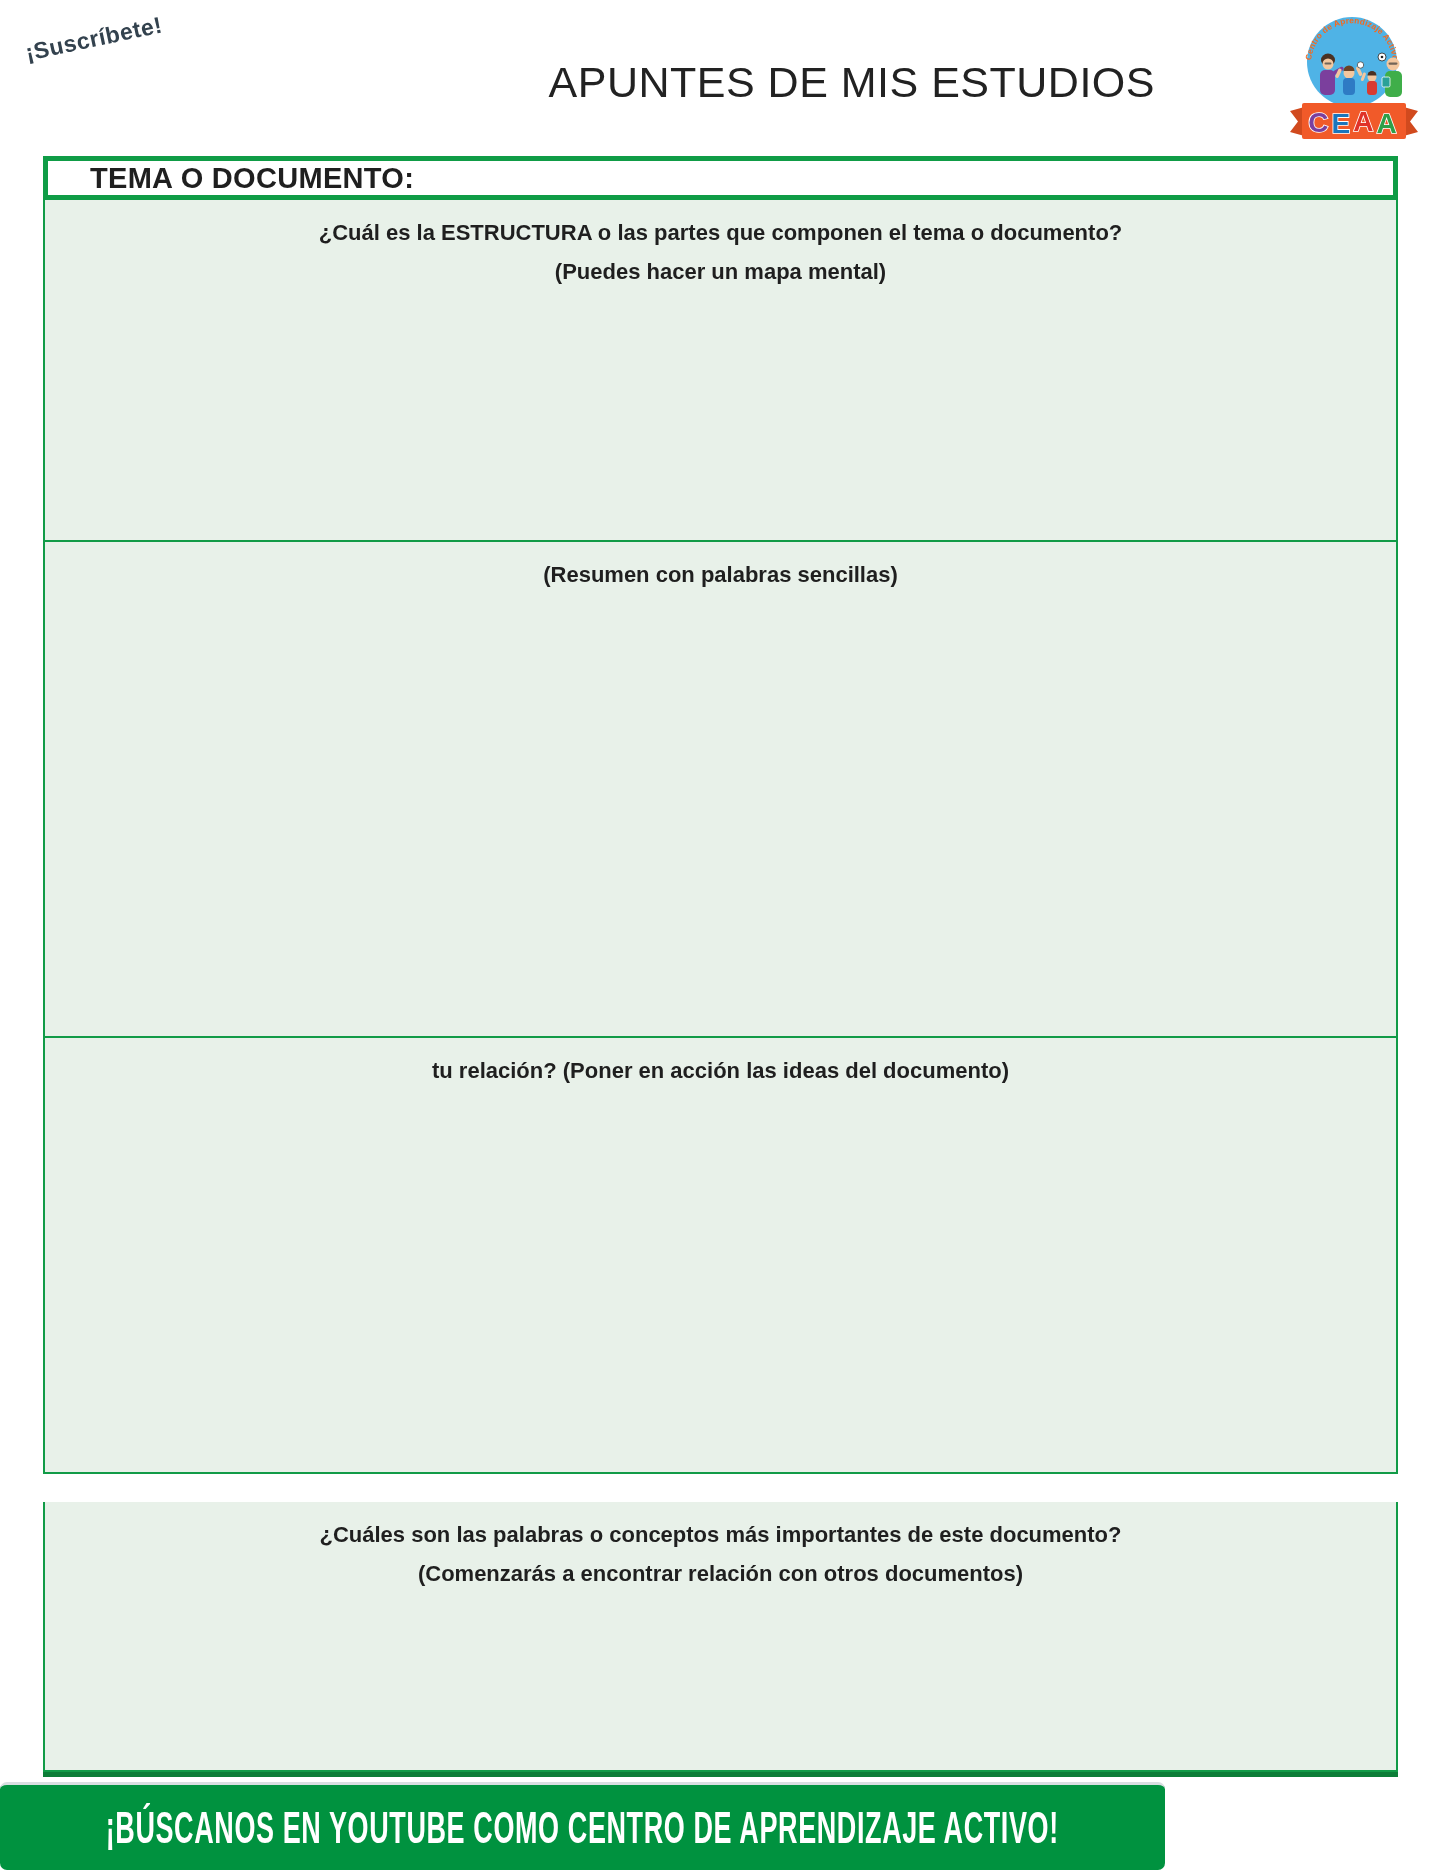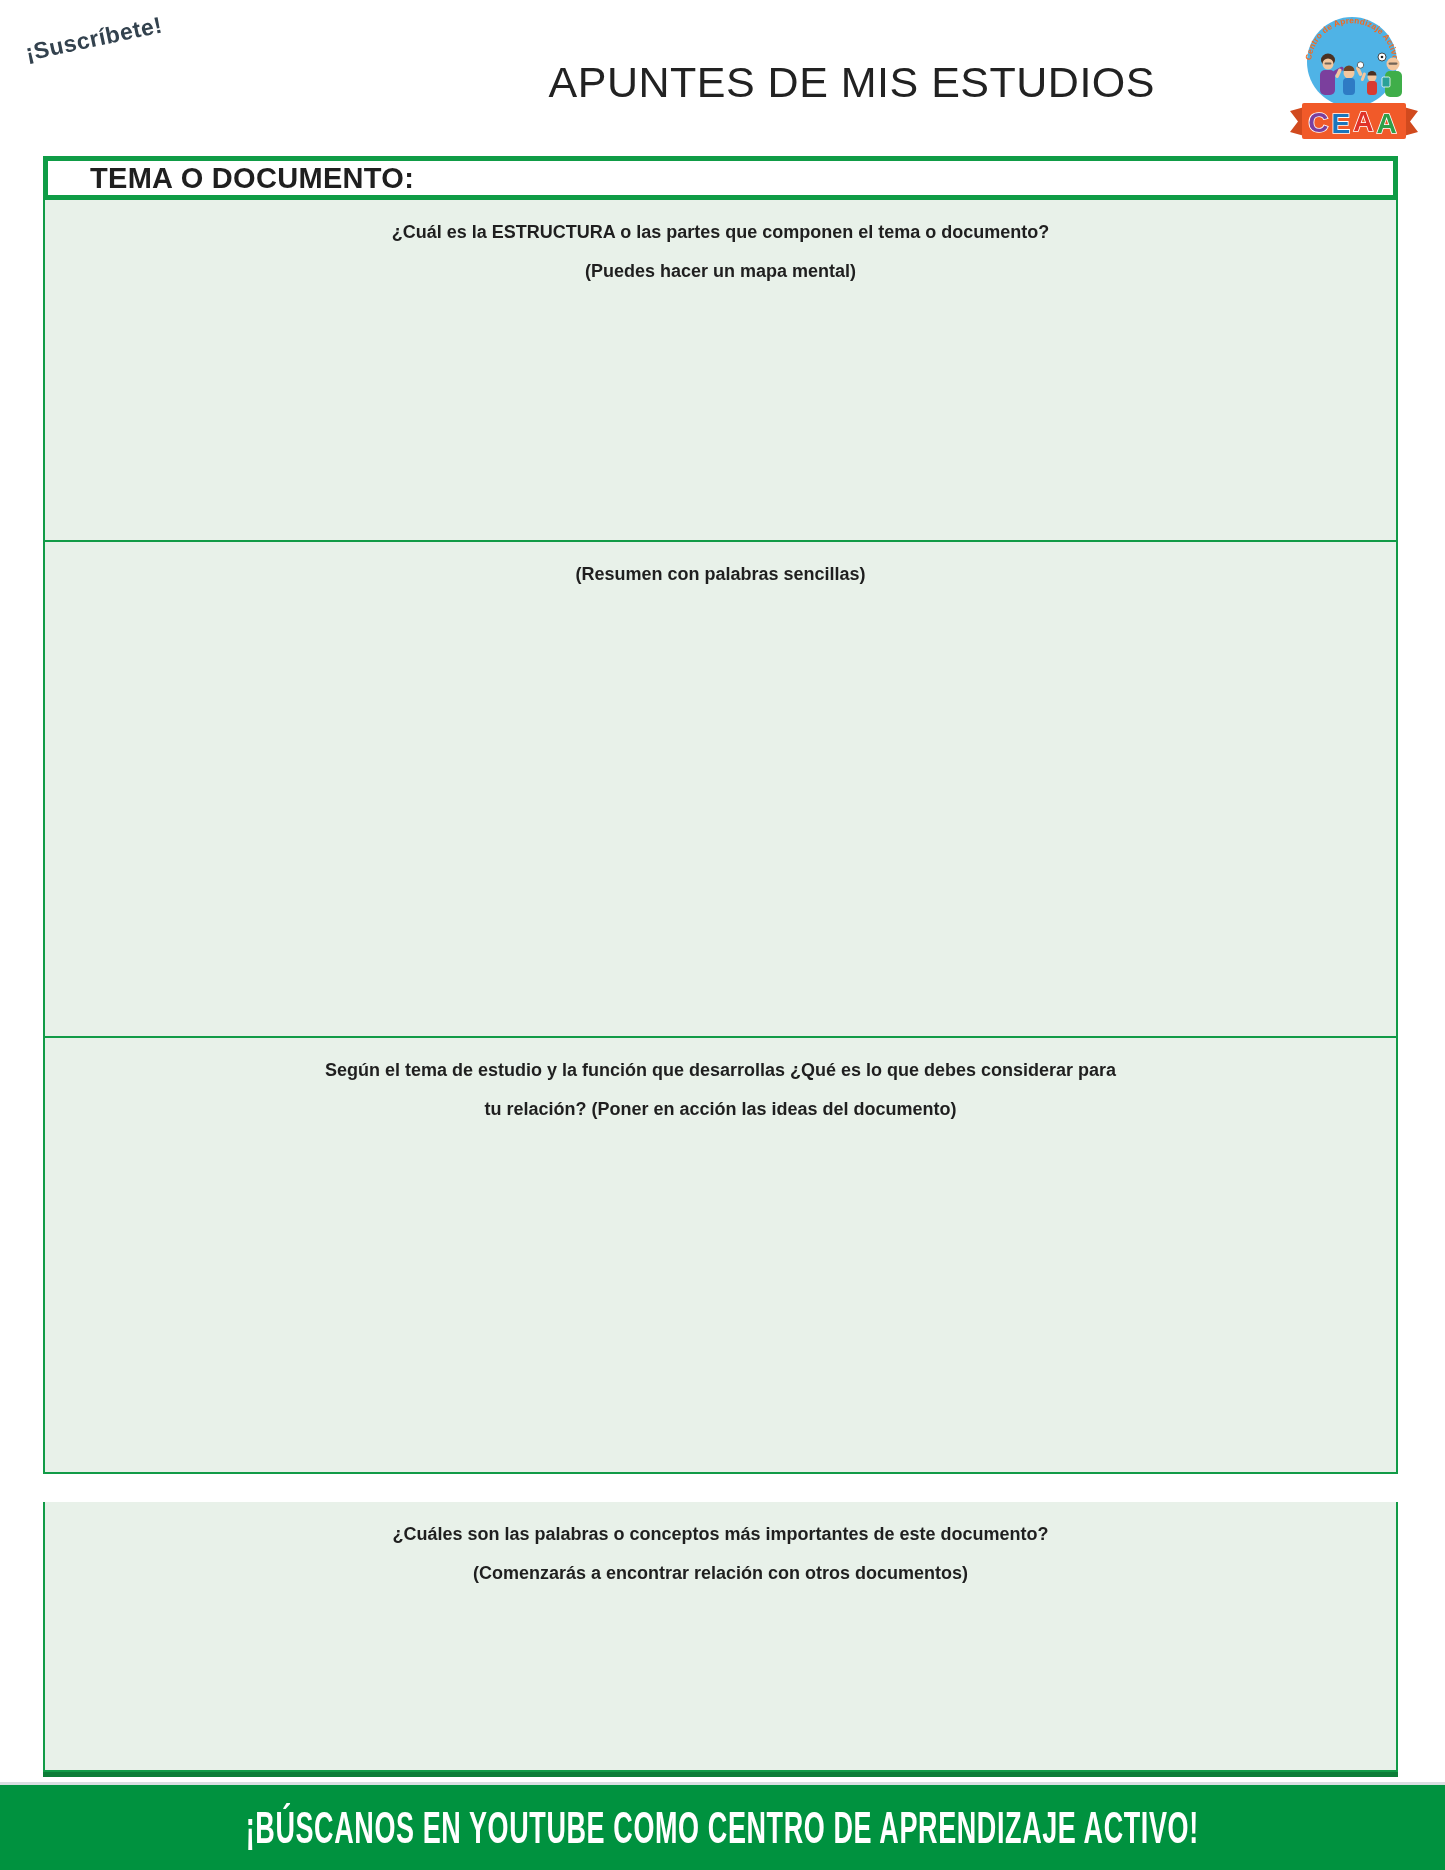--- a/index.html
+++ b/index.html
@@ -36,29 +36,29 @@
     border-left:2px solid #119b47; border-right:2px solid #119b47;
     border-bottom:2px solid #119b47;
     display:flex; flex-direction:column;
   }
   .s1 { height:342px; }
   .s2 { height:496px; }
   .s3 { height:436px; }
   .s4 { height:270px;margin-top:28px; }
   .question {
     padding-top:13px; text-align:center;
-    font-size:18px; font-weight:bold; color:#1f1f1f; line-height:39px;
+    font-size:22px; font-weight:bold; color:#1f1f1f; line-height:39px;
   }
   .answer { flex:1; }
 
   
   .footer {
-    position:absolute; left:0; top:1782px; width:1445px; height:88px;
+    position:absolute; left:0; top:1782px; width:1165px; height:88px;
     background:#00923f; border-top:3px solid #d9dee1;
-    display:flex; align-items:center; justify-content:center;
+    display:flex; align-items:center; justify-content:center;border-radius:7px;
   }
   .footer-text {
     display:inline-block; transform:scaleX(0.6);
     font-size:45px; font-weight:bold; color:#ffffff;
     letter-spacing:1px; white-space:nowrap;
   }
 </style>
 </head>
 <body>
 
@@ -131,21 +131,20 @@
 
     <div class="section s2">
       <div class="question">
         <div>(Resumen con palabras sencillas)</div>
       </div>
       <div class="answer"></div>
     </div>
 
     <div class="section s3">
       <div class="question">
-        <div>Según el tema de estudio y la función que desarrollas ¿Qué es lo que debes considerar para</div>
         <div>tu relación? (Poner en acción las ideas del documento)</div>
       </div>
       <div class="answer"></div>
     </div>
 
     <div class="section s4">
       <div class="question">
         <div>¿Cuáles son las palabras o conceptos más importantes de este documento?</div>
         <div>(Comenzarás a encontrar relación con otros documentos)</div>
       </div>

